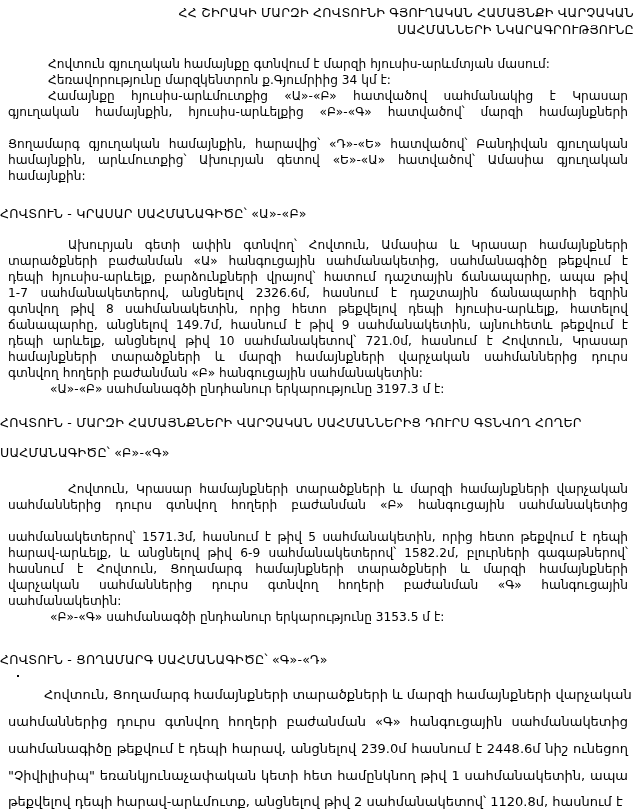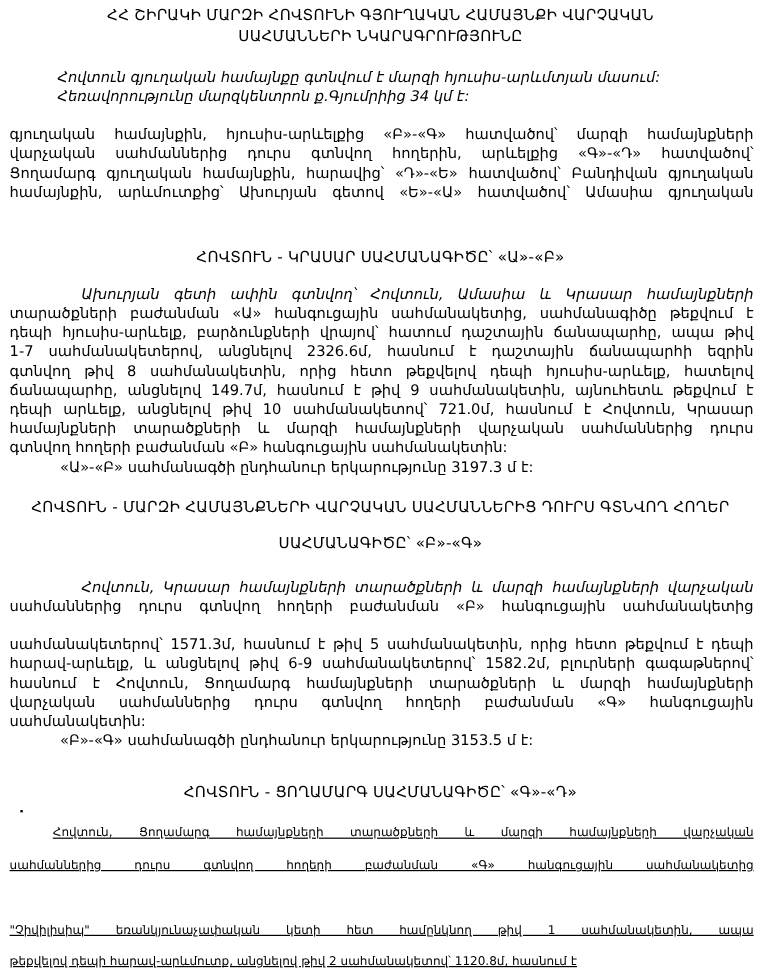--- a/index.html
+++ b/index.html
@@ -3,52 +3,53 @@
 <meta charset="utf-8">
 <style>
   html, body { margin: 0; padding: 0; background: #ffffff; }
   body {
     width: 634px; height: 809px; overflow: hidden; position: relative;
     font-family: "DejaVu Sans", "Liberation Sans", sans-serif;
     color: #000; font-size: 12.2px;
   }
   .page { position: absolute; left: 0; top: 0; width: 634px; height: 809px; }
   .title {
-    position: absolute; left: 0; width: 634px; text-align: center;
+    position: absolute; left: 0; width: 634px; text-align: right;
     font-size: 12.6px; line-height: 17px; letter-spacing: 0.2px;
   }
   .heading {
-    position: absolute; left: 0; width: 634px; text-align: center;
+    position: absolute; left: 0; width: 634px; 
     font-size: 12.6px; line-height: 17px; letter-spacing: 0.2px;
   }
   .line {
     position: absolute; left: 8px; width: 620px; white-space: nowrap;
     line-height: 16px; text-align: justify; text-align-last: justify;
   }
   .line.last { text-align-last: left; }
-  .line.ind1 { left: 68px; width: 560px; font-style: italic; }
+  .line.ind1 { left: 68px; width: 560px; }
   .line.ind2 { left: 48px; width: 580px; }
   .line.ind3 { left: 50px; width: 578px; text-align-last: left; }
-  .line.wide { line-height: 20px; font-size: 10px; text-decoration: underline; }
+  .line.wide { line-height: 20px; font-size: 13px; }
   .speck { position: absolute; left: 17px; top: 675px; width: 2px; height: 2px; background: #000; }
 </style>
 </head>
 <body>
 
 <div class="page">
 
   <div class="title" style="top:4px">ՀՀ ՇԻՐԱԿԻ ՄԱՐԶԻ ՀՈՎՏՈՒՆԻ ԳՅՈՒՂԱԿԱՆ ՀԱՄԱՅՆՔԻ ՎԱՐՉԱԿԱՆ</div>
   <div class="title" style="top:21px">ՍԱՀՄԱՆՆԵՐԻ ՆԿԱՐԱԳՐՈՒԹՅՈՒՆԸ</div>
 
   <div class="line ind1 last" style="top:56px;left:48px">Հովտուն գյուղական համայնքը գտնվում է մարզի հյուսիս-արևմտյան մասում:</div>
   <div class="line ind1 last" style="top:72px;left:48px">Հեռավորությունը մարզկենտրոն ք.Գյումրիից 34 կմ է:</div>
+  <div class="line ind2" style="top:88px">Համայնքը հյուսիս-արևմուտքից «Ա»-«Բ» հատվածով սահմանակից է Կրասար</div>
   <div class="line" style="top:104px">գյուղական համայնքին, հյուսիս-արևելքից «Բ»-«Գ» հատվածով՝ մարզի համայնքների</div>
-  <div class="line" style="top:120px">վարչական սահմաններից դուրս գտնվող հողերին, արևելքից «Գ»-«Դ» հատվածով՝</div>
   <div class="line" style="top:152px">համայնքին, արևմուտքից՝ Ախուրյան գետով «Ե»-«Ա» հատվածով՝ Ամասիա գյուղական</div>
   <div class="line" style="top:136px">Ցողամարգ գյուղական համայնքին, հարավից՝ «Դ»-«Ե» հատվածով՝ Բանդիվան գյուղական</div>
+  <div class="line last" style="top:168px">համայնքին:</div>
 
   <div class="heading" style="top:205px">ՀՈՎՏՈՒՆ - ԿՐԱՍԱՐ ՍԱՀՄԱՆԱԳԻԾԸ՝ «Ա»-«Բ»</div>
   <div class="line ind1" style="top:237px">Ախուրյան գետի ափին գտնվող՝ Հովտուն, Ամասիա և Կրասար համայնքների</div>
   <div class="line" style="top:253px">տարածքների բաժանման «Ա» հանգուցային սահմանակետից, սահմանագիծը թեքվում է</div>
   <div class="line" style="top:269px">դեպի հյուսիս-արևելք, բարձունքների վրայով՝ հատում դաշտային ճանապարհը, ապա թիվ</div>
   <div class="line" style="top:285px">1-7 սահմանակետերով, անցնելով 2326.6մ, հասնում է դաշտային ճանապարհի եզրին</div>
   <div class="line" style="top:301px">գտնվող թիվ 8 սահմանակետին, որից հետո թեքվելով դեպի հյուսիս-արևելք, հատելով</div>
   <div class="line" style="top:317px">ճանապարհը, անցնելով 149.7մ, հասնում է թիվ 9 սահմանակետին, այնուհետև թեքվում է</div>
   <div class="line" style="top:333px">դեպի արևելք, անցնելով թիվ 10 սահմանակետով՝ 721.0մ, հասնում է Հովտուն, Կրասար</div>
   <div class="line" style="top:349px">համայնքների տարածքների և մարզի համայնքների վարչական սահմաններից դուրս</div>
@@ -63,16 +64,17 @@
   <div class="line" style="top:545px">հարավ-արևելք, և անցնելով թիվ 6-9 սահմանակետերով՝ 1582.2մ, բլուրների գագաթներով՝</div>
   <div class="line" style="top:561px">հասնում է Հովտուն, Ցողամարգ համայնքների տարածքների և  մարզի համայնքների</div>
   <div class="line" style="top:577px">վարչական սահմաններից դուրս գտնվող  հողերի  բաժանման «Գ» հանգուցային</div>
   <div class="line last" style="top:593px">սահմանակետին:</div>
   <div class="line ind3" style="top:609px">«Բ»-«Գ» սահմանագծի ընդհանուր երկարությունը 3153.5 մ է:</div>
 
   <div class="heading" style="top:651px">ՀՈՎՏՈՒՆ - ՑՈՂԱՄԱՐԳ ՍԱՀՄԱՆԱԳԻԾԸ՝ «Գ»-«Դ»</div>
   <div class="speck"></div>
   <div class="line wide" style="top:685px;left:44px;width:584px">Հովտուն, Ցողամարգ համայնքների տարածքների և մարզի համայնքների վարչական</div>
   <div class="line wide" style="top:712px">սահմաններից դուրս գտնվող  հողերի բաժանման «Գ» հանգուցային սահմանակետից</div>
+  <div class="line wide" style="top:739px">սահմանագիծը թեքվում է դեպի հարավ, անցնելով 239.0մ հասնում է 2448.6մ նիշ ունեցող</div>
   <div class="line wide" style="top:766px">"Չիվիլիսիպ" եռանկյունաչափական կետի հետ համընկնող թիվ 1 սահմանակետին, ապա</div>
   <div class="line wide last" style="top:792px">թեքվելով դեպի հարավ-արևմուտք, անցնելով թիվ 2 սահմանակետով՝ 1120.8մ, հասնում է</div>
 
 </div>
 
 </body></html>

